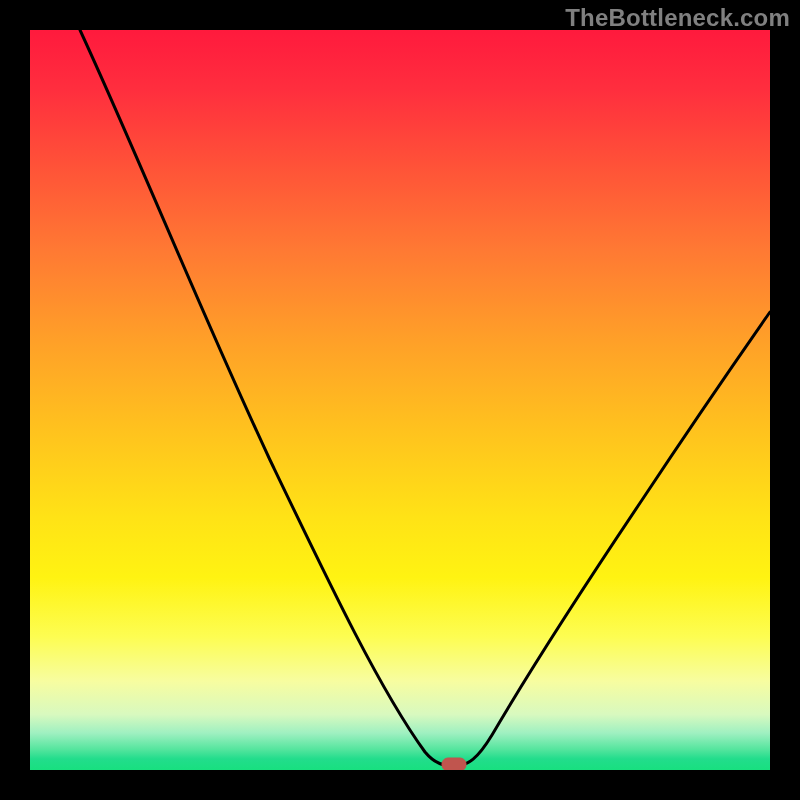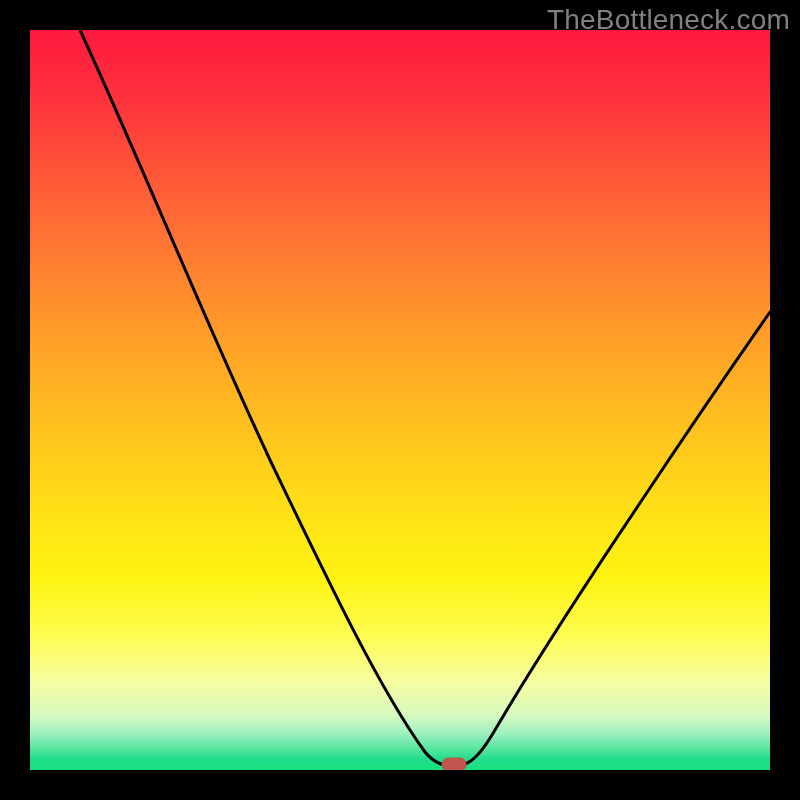--- a/index.html
+++ b/index.html
@@ -15,22 +15,22 @@
     position: relative;
     width: 800px;
     height: 800px;
     background: #000;
   }
   .watermark {
     position: absolute;
     top: 4px;
     right: 10px;
     color: #808080;
-    font-size: 28px;
-    font-weight: 400;
+    font-size: 24px;
+    font-weight: 700;
     letter-spacing: 0.2px;
     z-index: 3;
   }
   .plot-area {
     position: absolute;
     left: 30px;
     top: 30px;
     width: 740px;
     height: 740px;
     overflow: hidden;

